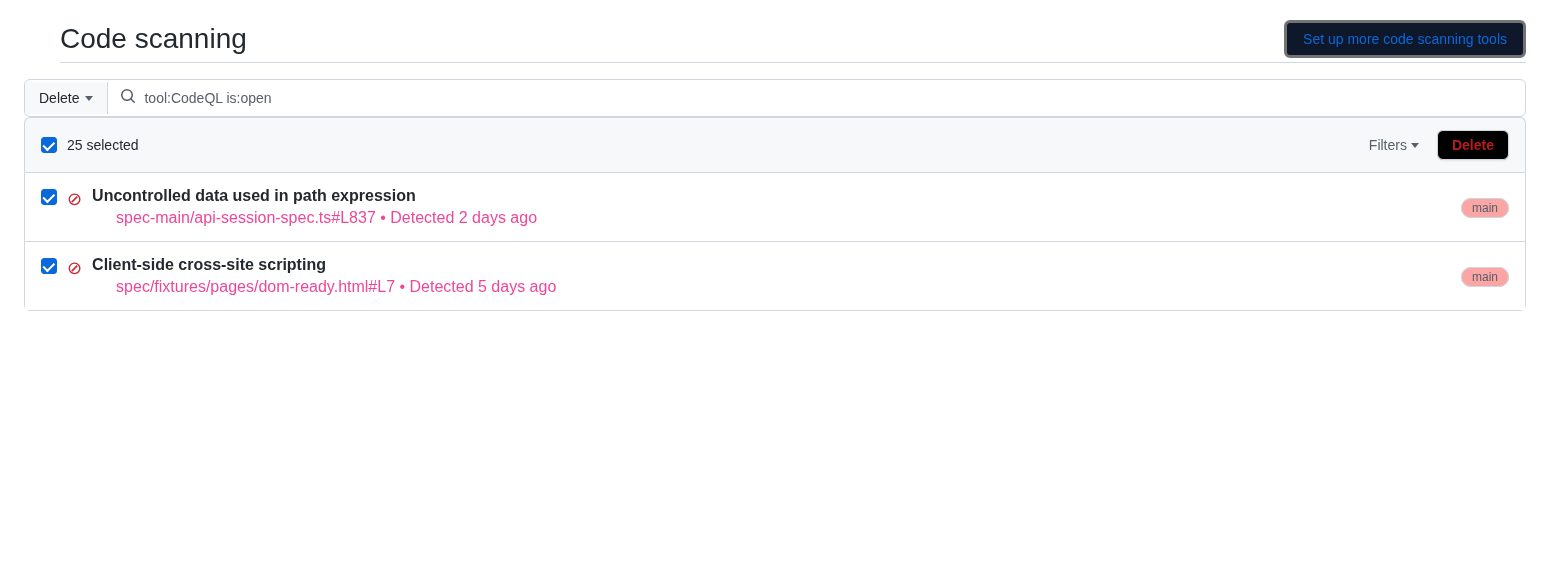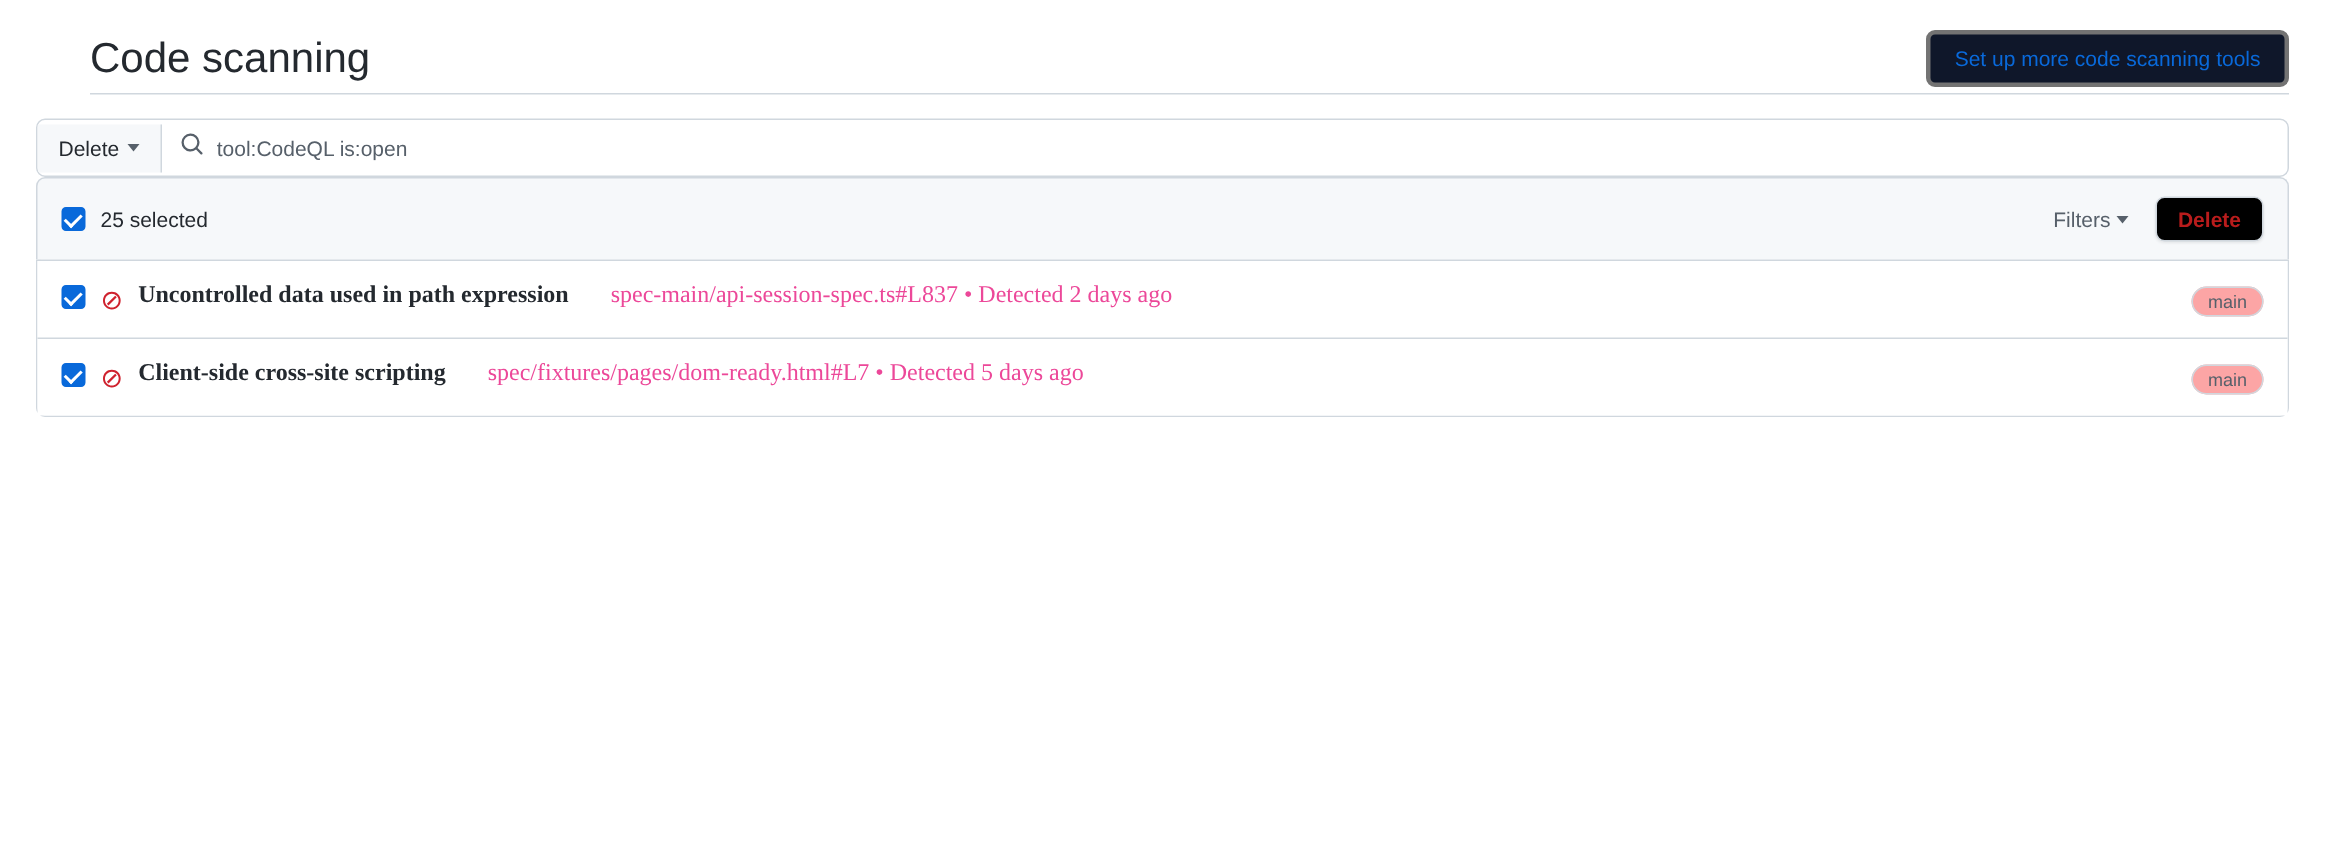--- a/index.html
+++ b/index.html
@@ -201,23 +201,22 @@
       transform: rotate(-45deg) translateY(-1px);
     }
     .no-entry-icon {
       font-size: 18px;
       color: #cf222e;
       flex-shrink: 0;
       margin-top: 1px;
     }
     .alert-content {
       display: flex;
-      flex-direction: row;
+      flex-direction: column;
       gap: 4px;
-      font-family: Liberation Serif, serif;
     }
     .alert-title {
       font-size: 16px;
       font-weight: 600;
       color: #24292f;
     }
     .alert-meta {
       font-size: 16px;
       color: #ec4899;
       margin-left: 24px;

